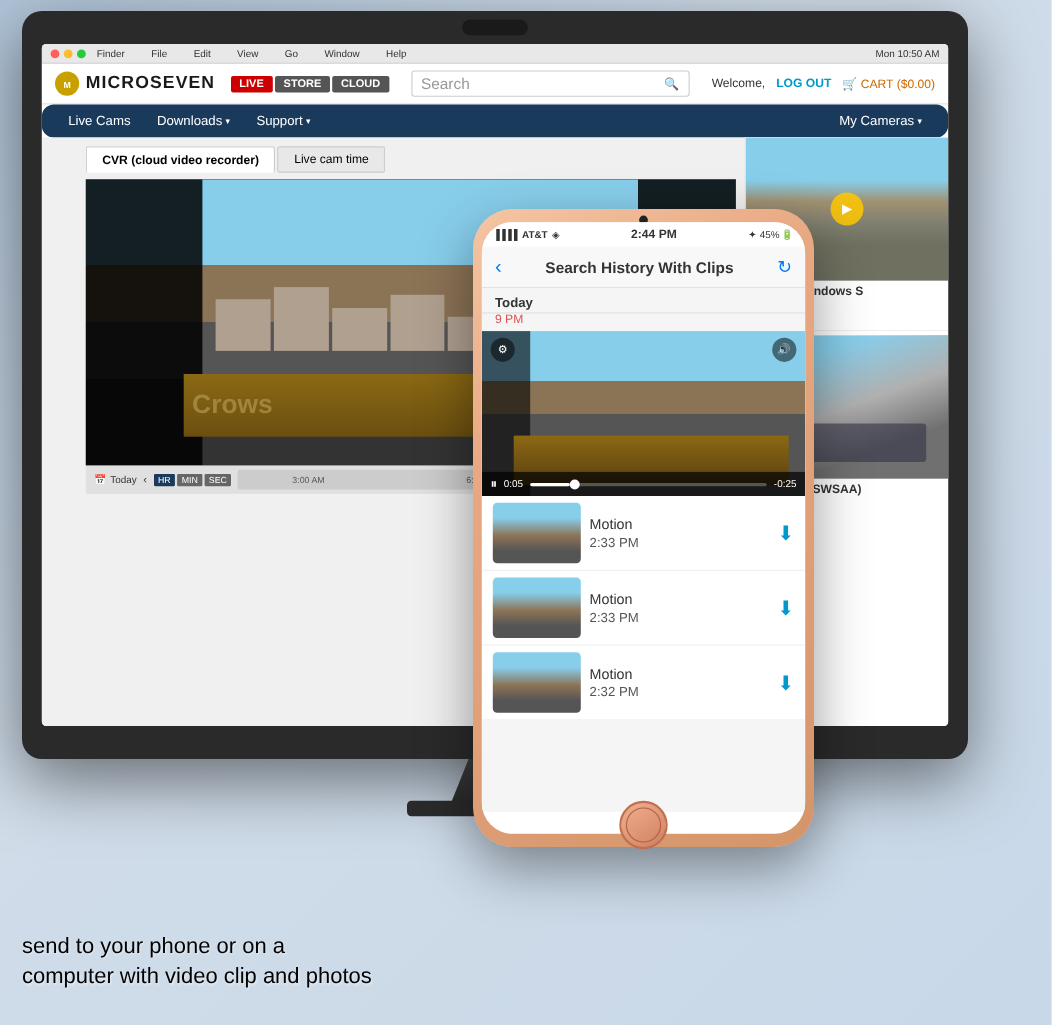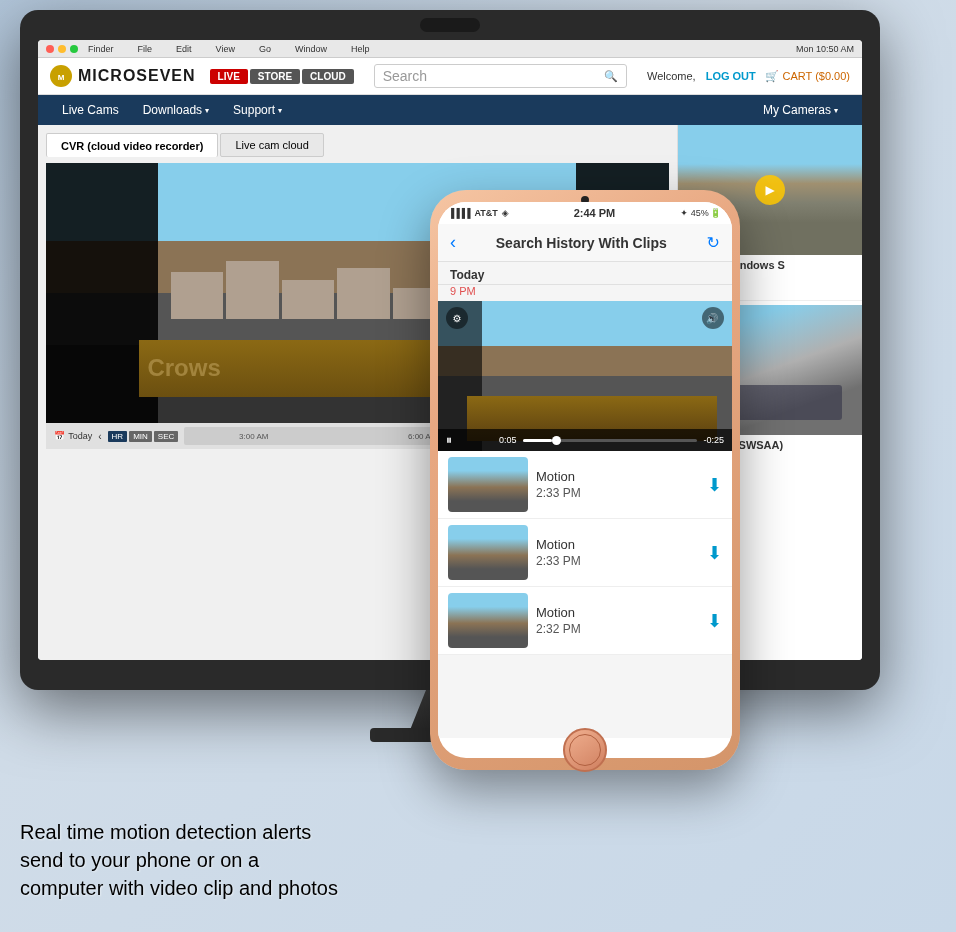--- a/index.html
+++ b/index.html
@@ -145,20 +145,21 @@
     .welcome-text { color: #333; }
     .logout-btn { color: #0099cc; font-weight: bold; }
     .cart-btn { color: #cc6600; font-size: 11px; }
 
     
     .nav-bar {
       background: #1a3a5c;
       padding: 0 12px;
       display: flex;
       align-items: center;
+      border-radius: 11px;
     }
     .nav-item {
       color: #fff;
       font-size: 12px;
       padding: 8px 12px;
       cursor: pointer;
       display: flex; align-items: center; gap: 3px;
     }
     .nav-spacer { flex: 1; }
     .chevron { font-size: 8px; }
@@ -168,20 +169,21 @@
       display: flex;
       height: calc(100% - 85px);
       background: #f0f0f0;
     }
 
     
     .main-content {
       flex: 1;
       padding: 8px;
       overflow: hidden;
+      margin-left: 32px;
     }
 
     .tab-row {
       display: flex;
       gap: 2px;
       margin-bottom: 6px;
     }
     .tab-btn {
       padding: 5px 14px;
       font-size: 11px;
@@ -440,21 +442,21 @@
       color: #fff; font-size: 10px;
     }
     .ph-video-controls {
       position: absolute;
       bottom: 0; left: 0; right: 0;
       background: rgba(0,0,0,0.7);
       padding: 4px 8px;
       display: flex; align-items: center; gap: 6px;
     }
     .ph-pause-btn { color: #fff; font-size: 12px; }
-    .ph-time-cur { color: #fff; font-size: 9px; margin-left: 41px; }
+    .ph-time-cur { color: #fff; font-size: 9px; }
     .ph-progress {
       flex: 1; height: 3px; background: #555; border-radius: 2px;
       position: relative;
     }
     .ph-prog-fill {
       width: 17%; height: 100%;
       background: #fff; border-radius: 2px;
     }
     .ph-prog-dot {
       position: absolute; top: -3px;
@@ -569,21 +571,21 @@
           <span>My Cameras</span>
           <span class="chevron">▾</span>
         </div>
       </div>
 
       <div class="content-area">
         <div class="main-content">
 
           <div class="tab-row">
             <button class="tab-btn active">CVR (cloud video recorder)</button>
-            <button class="tab-btn">Live cam cloud</button>
+            <button class="tab-btn">Live cam time</button>
           </div>
 
           <div class="video-player">
             <div class="video-scene">
               <div class="video-overlay-dark"></div>
               <div class="video-overlay-dark-right"></div>
               <div class="video-buildings">
                 <div class="building" style="height:60%"></div>
                 <div class="building" style="height:75%"></div>
                 <div class="building" style="height:50%"></div>
@@ -725,16 +727,15 @@
         </div>
       </div>
     </div>
     <div class="phone-home-btn">
       <div class="phone-home-inner"></div>
     </div>
   </div>
 </div>
 
 <div class="bottom-text">
-  <div>Real time motion detection alerts</div>
   <div>send to your phone or on a</div>
   <div>computer with video clip and photos</div>
 </div>
 
 </body></html>

